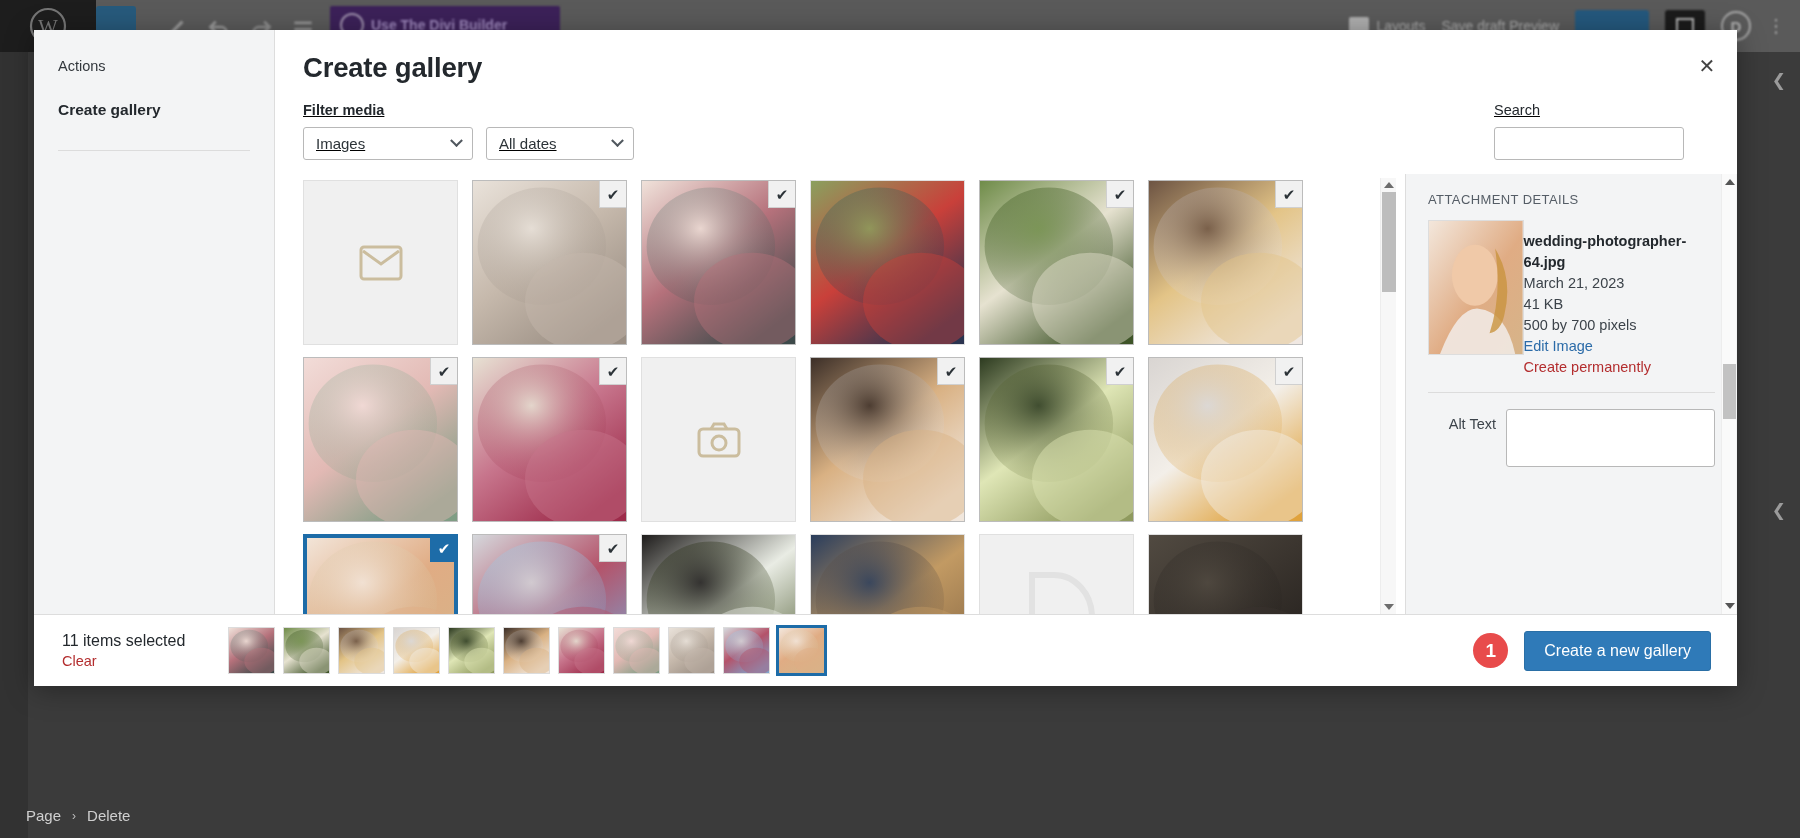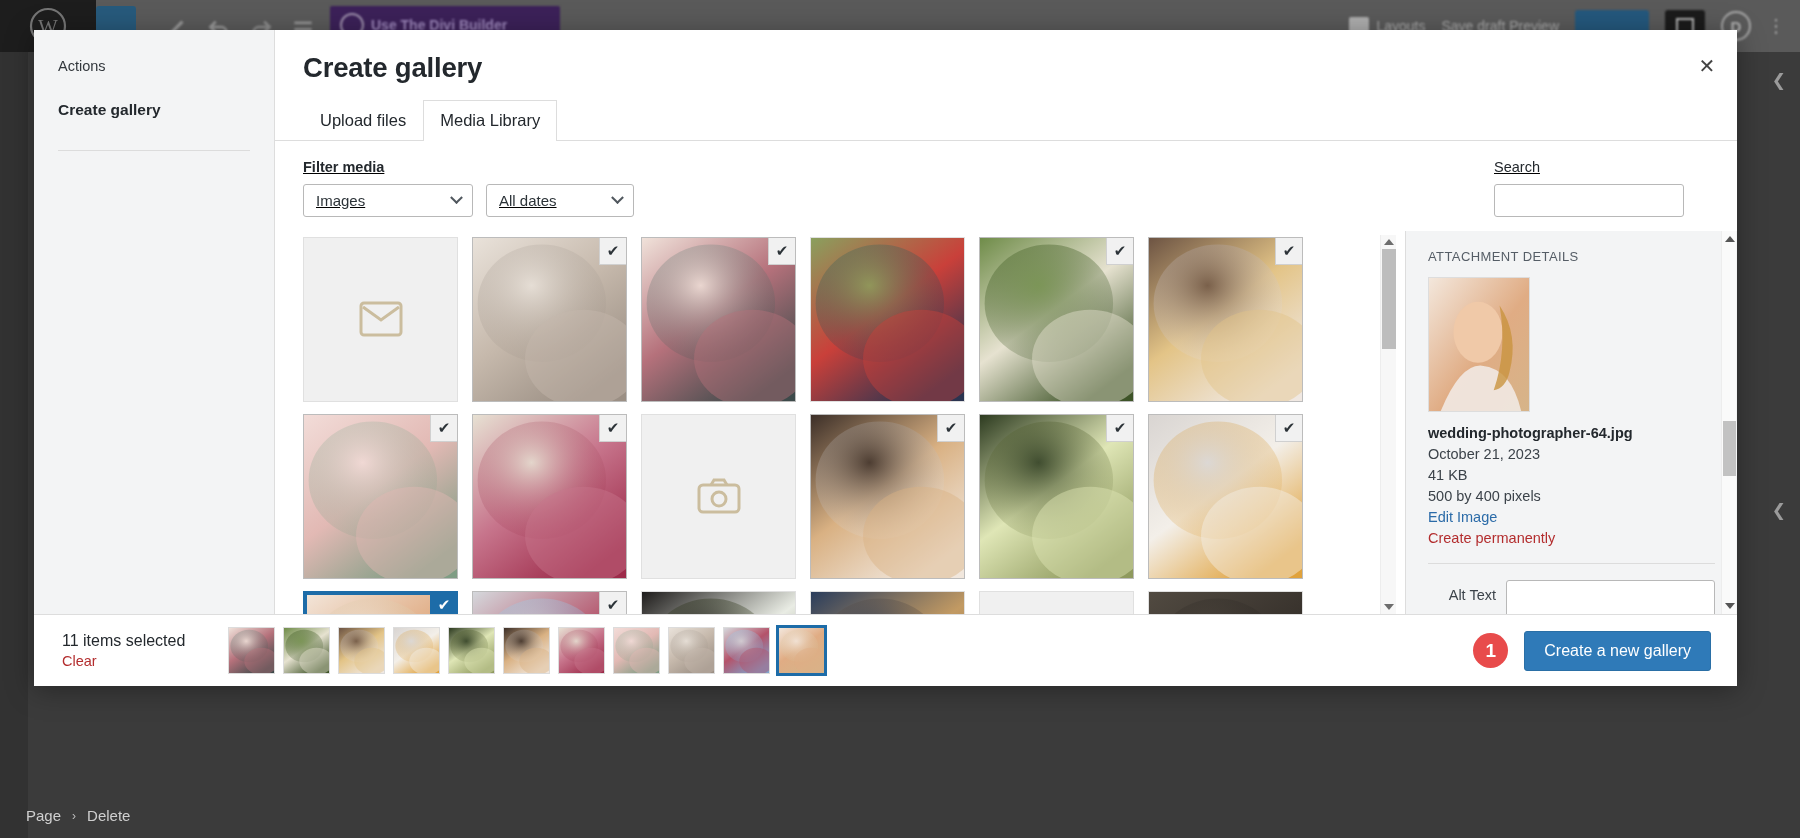--- a/index.html
+++ b/index.html
@@ -159,21 +159,21 @@
 
   
   #details-pane {
     width: 332px; flex: none; background: #f3f4f5; border-left: 1px solid #ddd;
     padding: 18px 22px 0 22px; position: relative; overflow: hidden;
   }
   #details-heading {
     font-size: 13px; color: #555d66; letter-spacing: .4px; text-transform: uppercase;
     margin-bottom: 13px;
   }
-  #details-top { display: flex; gap: 0; flex-direction: column; }
+  #details-top { display: flex; gap: 0; flex-direction: row; }
   #details-thumb {
     width: 102px; height: 135px; border: 1px solid #ddd; background: #e9e4e0; overflow: hidden;
   }
   #details-meta { margin-top: 11px; font-size: 14.5px; color: #3c434a; line-height: 1.45; }
   #details-filename { font-weight: bold; color: #23282d; }
   .meta-link { color: #2b6ba8; text-decoration: none; display: block; cursor: pointer; }
   .meta-link.danger { color: #b32d2e; }
   #details-divider { height: 1px; background: #dcdcdc; margin: 14px 0 16px 0; }
 
   .frow { display: flex; align-items: flex-start; gap: 10px; margin-bottom: 4px; }
@@ -301,24 +301,20 @@
       <div id="actions-title">Actions</div>
       <div id="create-gallery-action">Create gallery</div>
       <div id="actions-divider"></div>
     </div>
 
     <div id="content-pane">
       <div id="modal-header">
         <div id="modal-title">Create gallery</div>
       </div>
 
-      <div id="tabs">
-        <div class="tab">Upload files</div>
-        <div class="tab active">Media Library</div>
-      </div>
 
       <div id="filter-bar">
         <div id="filter-left">
           <div class="field-label">Filter media</div>
           <div class="selects">
             <div class="wp-select" id="select-type">
               <span>Images</span>
               <span class="chev"></span>
             </div>
             <div class="wp-select" id="select-date">
@@ -693,23 +689,23 @@
                   </linearGradient>
                 </defs>
                 <rect width="102" height="135" fill="url(#dg)"></rect>
                 <ellipse cx="50" cy="55" rx="25" ry="31" fill="#f0c9a8"></ellipse>
                 <path d="M12 135 q20 -48 42 -46 q30 3 40 46z" fill="#f2ece9" opacity=".85"></path>
                 <path d="M72 28 q20 30 10 68 q-4 16 -16 18 q14 -40 6 -86z" fill="#c9933f" opacity=".8"></path>
               </svg>
             </div>
             <div id="details-meta">
               <div id="details-filename">wedding-photographer-64.jpg</div>
-              <div>October 21, 2023</div>
+              <div>March 21, 2023</div>
               <div>41 KB</div>
-              <div>500 by 400 pixels</div>
+              <div>500 by 700 pixels</div>
               <span class="meta-link">Edit Image</span>
               <span class="meta-link danger">Create permanently</span>
             </div>
           </div>
           <div id="details-divider"></div>
 
           <div class="frow">
             <span class="flabel">Alt Text</span>
             <textarea id="alt-text-area" value="" style=""></textarea>
           </div>

